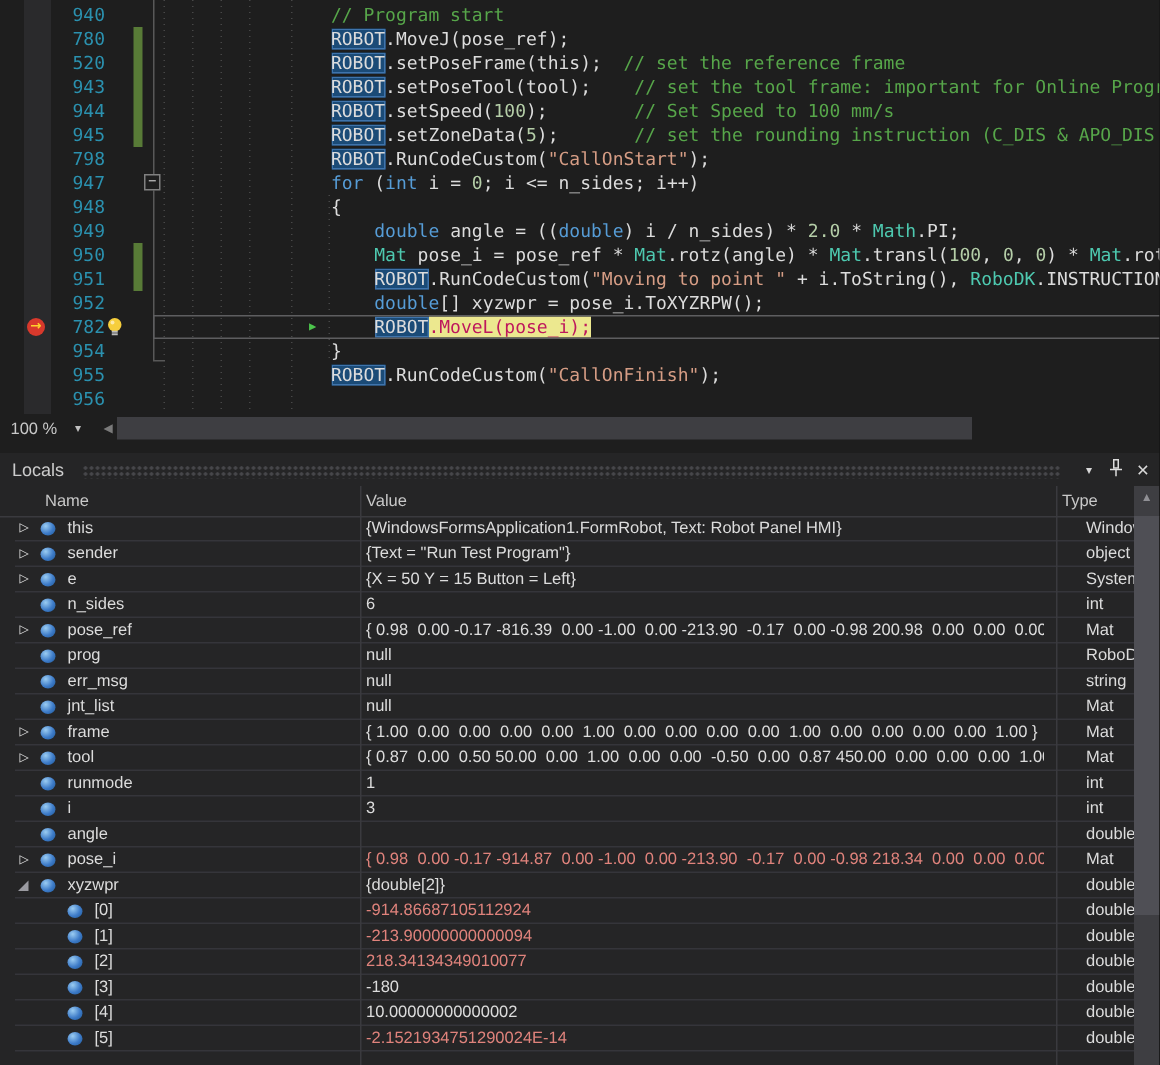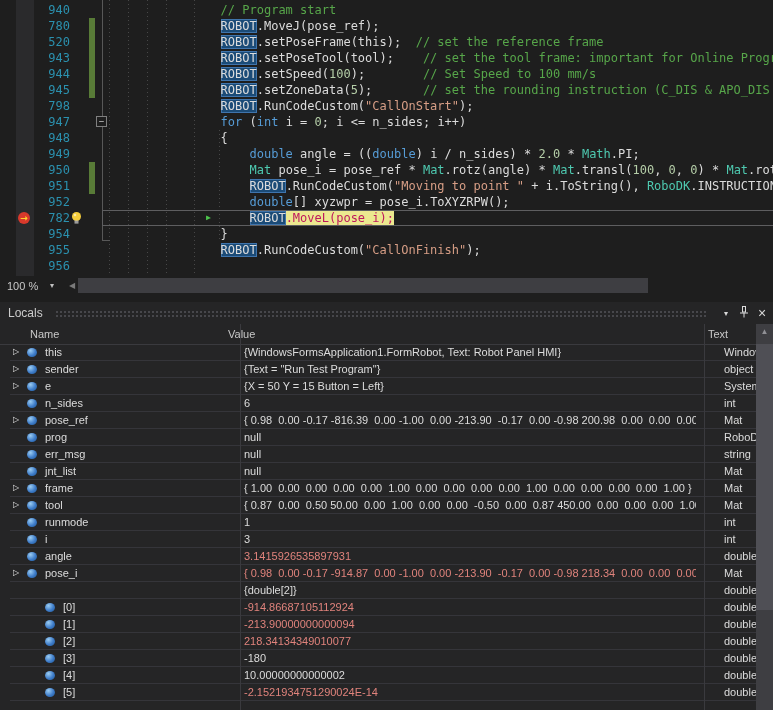--- a/index.html
+++ b/index.html
@@ -43,21 +43,21 @@
 
   
   .locals{position:absolute;top:302px;left:0;width:773px;height:408px;background:var(--panel-bg,#252526);font-family:"Liberation Sans",sans-serif;font-size:11px;color:#DCDCDC;}
   .ltitle{position:relative;height:22px;display:flex;align-items:center;padding-left:8px;color:#CCCCCC;font-size:12px;background:#252526;}
   .grip{flex:1;height:9px;margin:2px 10px 0 12px;background-image:radial-gradient(circle,#47474B 1px,transparent 1.3px);background-size:4px 4px;}
   .tbtn{width:18px;text-align:center;color:#D8D8D8;flex:none;}
   .tbtn.caret{font-size:8px;}
   .tbtn.close{font-size:14px;margin-right:2px;}
   .lheader{position:relative;height:20px;border-bottom:1px solid #3A3A3E;}
   .lheader span{position:absolute;line-height:20px;color:#C8C8C8;}
-  .hname{left:30px;} .hval{left:228px;} .htyp{left:708px;}
+  .hname{left:30px;} .hval{left:244px;} .htyp{left:708px;}
   .lrows{position:absolute;top:42px;left:0;right:17px;bottom:0;overflow:hidden;}
   .lrow{position:relative;height:17px;margin-left:10px;border-bottom:1px solid #35353A;box-sizing:border-box;}
   .lc{position:absolute;top:0;height:16px;line-height:16px;overflow:hidden;white-space:pre;}
   .lc.name{left:0;width:228px;}
   .lc.val{left:234px;width:452px;}
   .lc.typ{left:694px;width:52px;padding-left:20px;}
   .lc.val.changed{color:var(--changed-value,#E0837C);}
   .exp{position:absolute;left:3px;top:3px;font-size:8px;line-height:10px;color:#E4E4E4;}
   .exp.open{width:0;height:0;border-left:7px solid transparent;border-bottom:7px solid #9A9AA0;top:5px;left:2px;font-size:0;}
   .vicon{position:absolute;left:17px;top:4px;width:10px;height:9px;border-radius:50%;background:radial-gradient(circle at 35% 30%,#9ACCF2,#3D7BC8 55%,#1E5794);}
@@ -130,21 +130,21 @@
             <rect x="3.5" y="0.5" width="3" height="5.5" fill="none" stroke="#DCDCDC"></rect>
             <line x1="1" y1="7" x2="9" y2="7" stroke="#DCDCDC"></line>
             <line x1="5" y1="7" x2="5" y2="11.5" stroke="#DCDCDC"></line>
           </svg>
       </span>
       <span class="tbtn close">×</span>
     </div>
     <div class="lheader">
       <span class="hname">Name</span>
       <span class="hval">Value</span>
-      <span class="htyp">Text</span>
+      <span class="htyp">Type</span>
     </div>
     <div class="lrows" id="lrows">
         <div class="lrow">
           <div class="lc name"><div class="exp">▷</div><div class="vicon"></div><span class="ntext">this</span></div>
           <div class="lc val">{WindowsFormsApplication1.FormRobot, Text: Robot Panel HMI}</div>
           <div class="lc typ">Window</div>
         </div>
         <div class="lrow">
           <div class="lc name"><div class="exp">▷</div><div class="vicon"></div><span class="ntext">sender</span></div>
           <div class="lc val">{Text = "Run Test Program"}</div>
@@ -195,29 +195,29 @@
           <div class="lc val">1</div>
           <div class="lc typ">int</div>
         </div>
         <div class="lrow">
           <div class="lc name"><div class="vicon"></div><span class="ntext">i</span></div>
           <div class="lc val">3</div>
           <div class="lc typ">int</div>
         </div>
         <div class="lrow">
           <div class="lc name"><div class="vicon"></div><span class="ntext">angle</span></div>
-          <div class="lc val changed">3.1415926535897931</div>
           <div class="lc typ">double</div>
         </div>
         <div class="lrow">
           <div class="lc name"><div class="exp">▷</div><div class="vicon"></div><span class="ntext">pose_i</span></div>
           <div class="lc val changed">{ 0.98  0.00 -0.17 -914.87  0.00 -1.00  0.00 -213.90  -0.17  0.00 -0.98 218.34  0.00  0.00  0.00  1.00 }</div>
           <div class="lc typ">Mat</div>
         </div>
         <div class="lrow">
+          <div class="lc name"><div class="exp open"></div><div class="vicon"></div><span class="ntext">xyzwpr</span></div>
           <div class="lc val">{double[2]}</div>
           <div class="lc typ">double[]</div>
         </div>
         <div class="lrow">
           <div class="lc name"><div class="vicon child"></div><span class="ntext child">[0]</span></div>
           <div class="lc val changed">-914.86687105112924</div>
           <div class="lc typ">double</div>
         </div>
         <div class="lrow">
           <div class="lc name"><div class="vicon child"></div><span class="ntext child">[1]</span></div>

